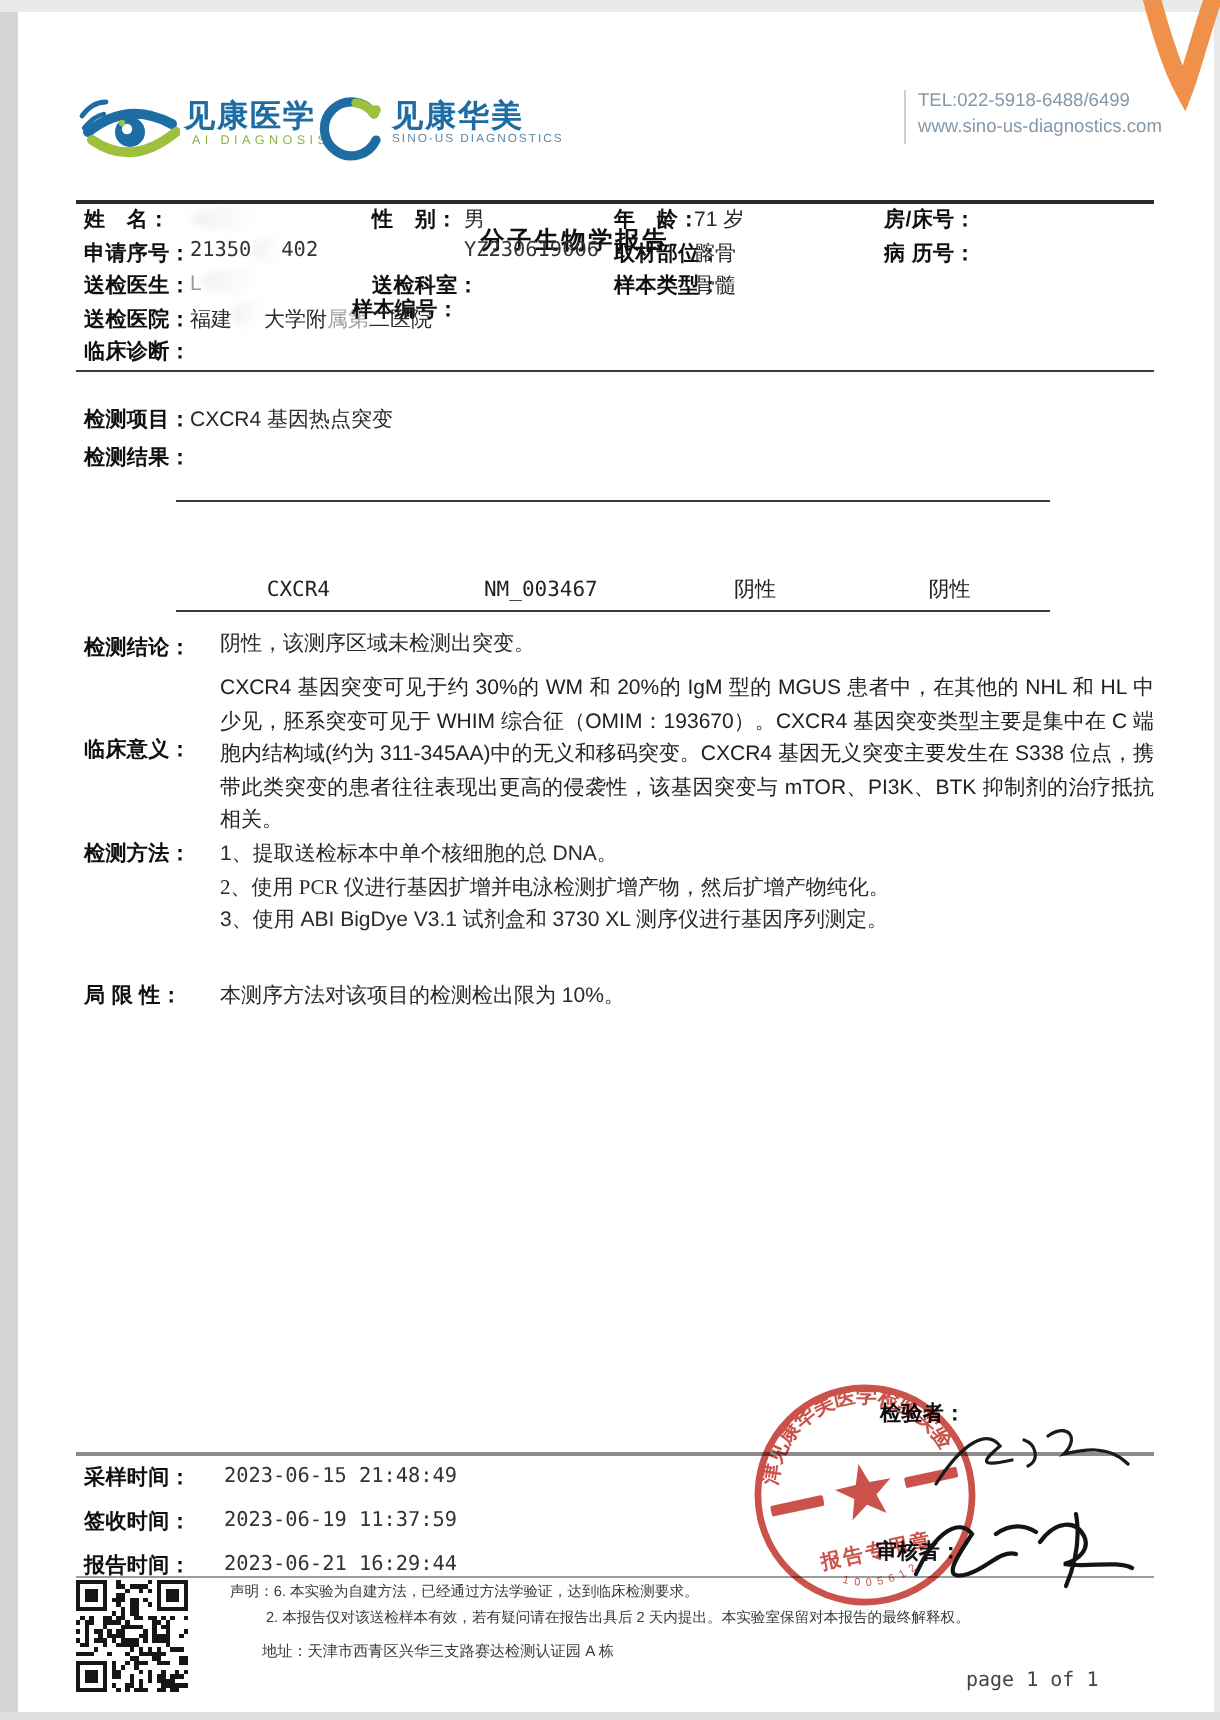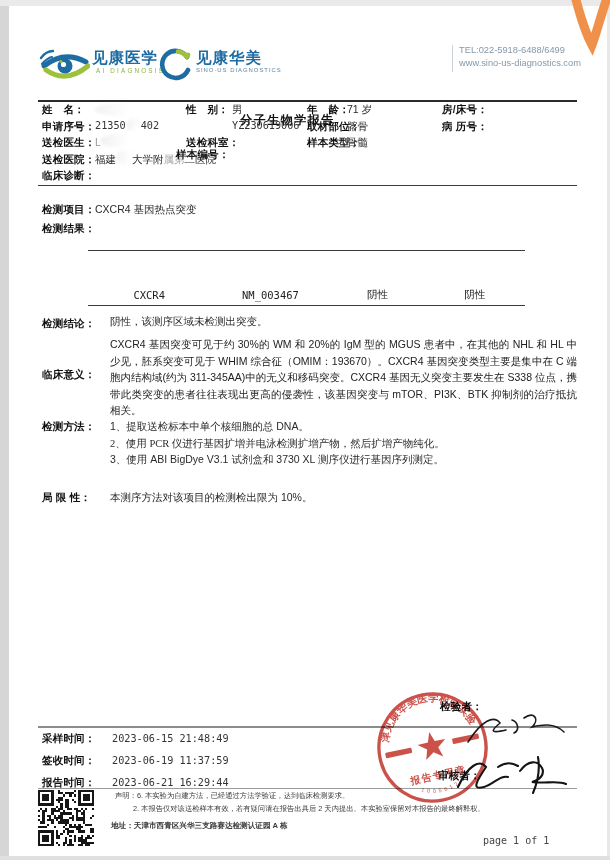--- a/index.html
+++ b/index.html
@@ -463,14 +463,14 @@
       <rect x="15" y="24" width="1" height="1"></rect>
       <rect x="18" y="24" width="1" height="1"></rect>
       <rect x="19" y="24" width="1" height="1"></rect>
       <rect x="21" y="24" width="1" height="1"></rect>
       <rect x="22" y="24" width="1" height="1"></rect>
     </svg>
 </div>
 
 <span class="abs small" style="left:115px;top:791px;">声明：6. 本实验为自建方法，已经通过方法学验证，达到临床检测要求。</span>
 <span class="abs small" style="left:133px;top:804px;">2. 本报告仅对该送检样本有效，若有疑问请在报告出具后 2 天内提出。本实验室保留对本报告的最终解释权。</span>
-<span class="abs small" style="left:111px;top:821px;font-size:7.6px;font-weight:bold;">地址：天津市西青区兴华三支路赛达检测认证园 A 栋</span>
+<span class="abs small" style="left:131px;top:821px;font-size:7.6px;">地址：天津市西青区兴华三支路赛达检测认证园 A 栋</span>
 <span class="abs mono" style="left:483px;top:835px;font-size:10px;color:#444;">page 1 of 1</span>
 
 </body></html>

